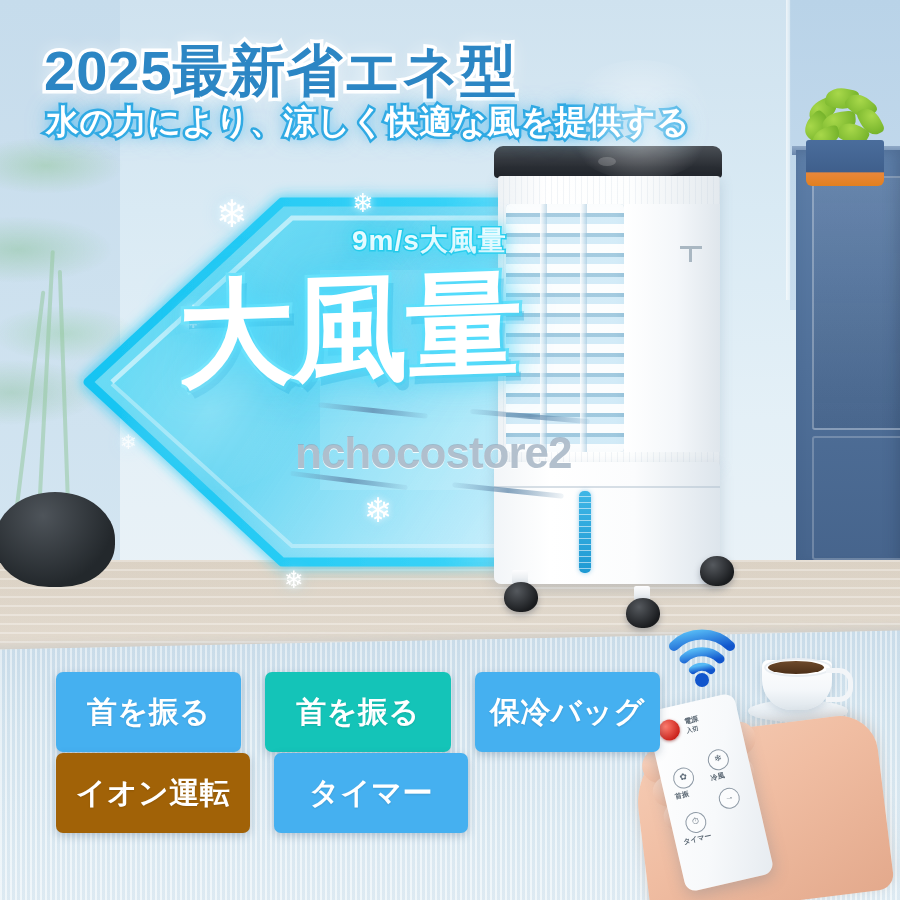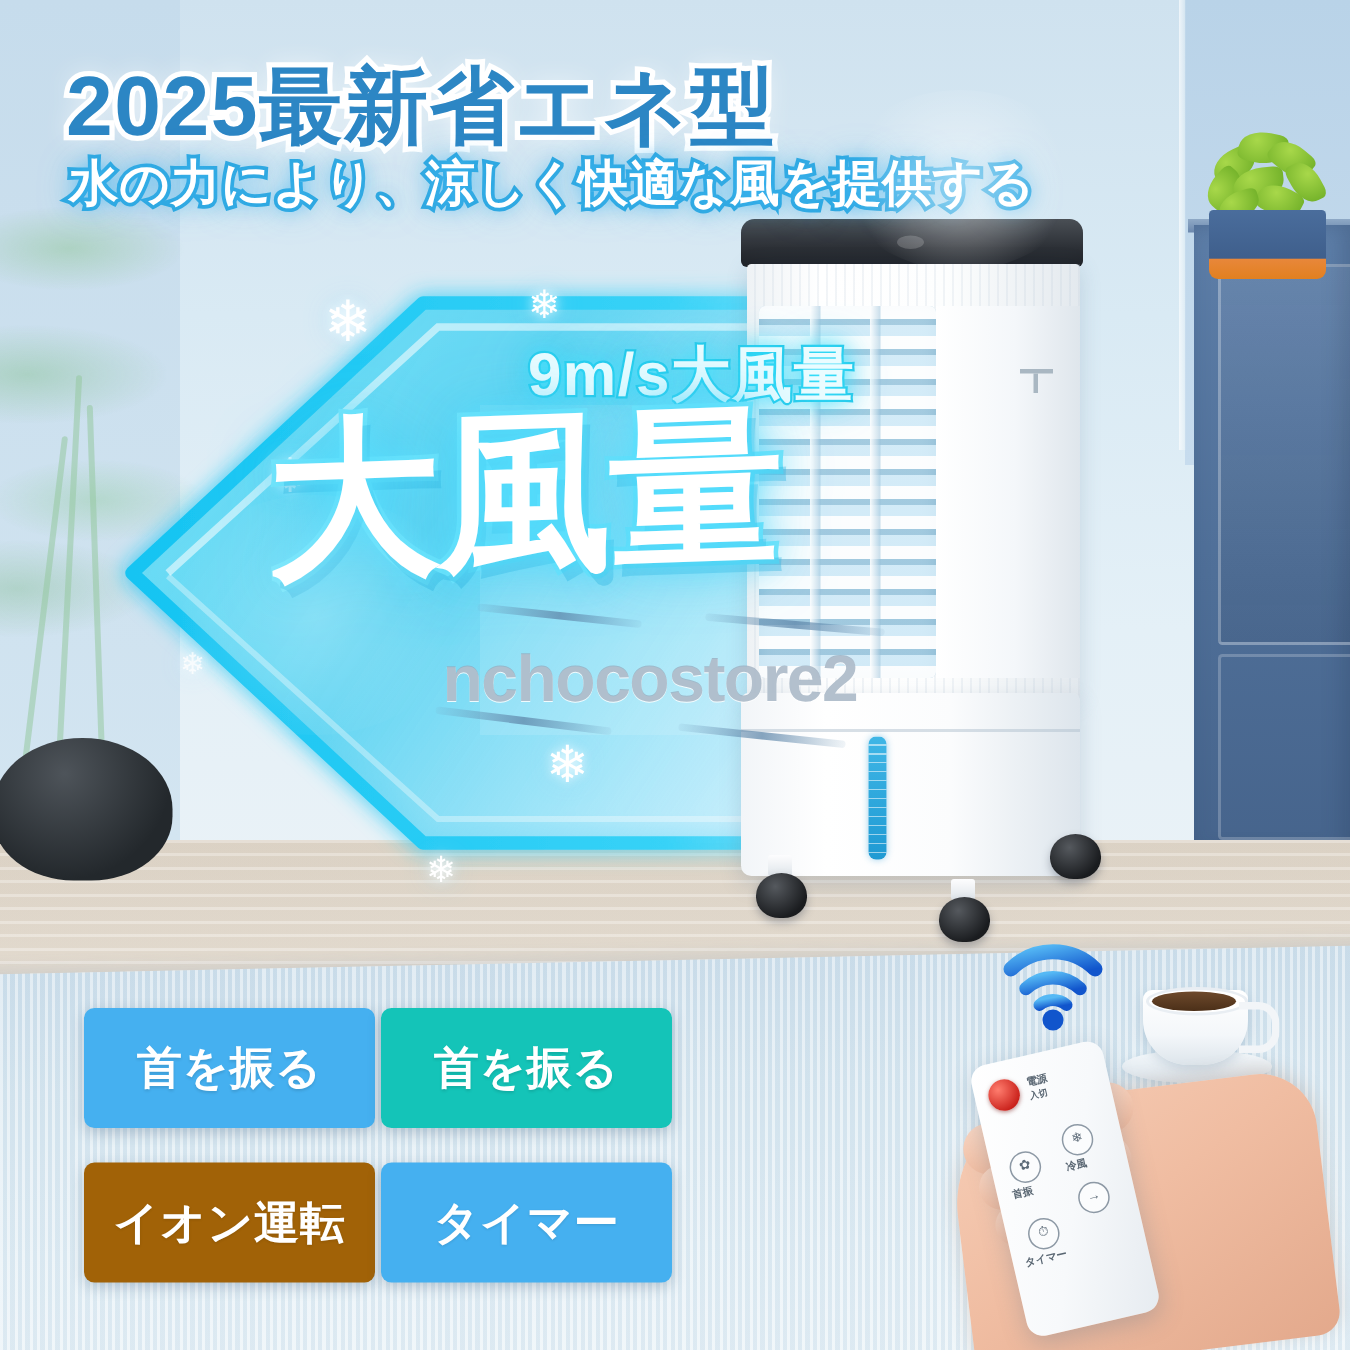--- a/index.html
+++ b/index.html
@@ -125,21 +125,21 @@
     font-size:33px;font-weight:bold;letter-spacing:.5px;
     color:#ffffff;
     -webkit-text-stroke:5px #2fa8e0;
     paint-order:stroke fill;
     text-shadow:0 0 12px rgba(60,180,240,.95),0 0 22px rgba(60,180,240,.6);
     white-space:nowrap;
   }
 
   .speed-text{
     position:absolute;left:352px;top:222px;
-    font-size:40px;font-weight:bold;letter-spacing:1px;
+    font-size:28px;font-weight:bold;letter-spacing:1px;
     color:#eafcff;
     -webkit-text-stroke:3px #27c8e8;
     paint-order:stroke fill;
     text-shadow:0 0 14px rgba(60,230,255,.95),0 0 26px rgba(40,200,240,.75);
     white-space:nowrap;
   }
   .big-wind{
     position:absolute;left:178px;top:252px;
     font-size:116px;font-weight:bold;letter-spacing:-2px;
     color:#ffffff;
@@ -275,21 +275,21 @@
   }
   .saucer{
     position:absolute;left:748px;top:700px;width:100px;height:22px;
     background:linear-gradient(180deg,#f4f8fb,#dbe4eb);
     border-radius:50%;
     box-shadow:0 2px 6px rgba(110,140,165,.22);
   }
 
   
   .features{position:absolute;left:56px;top:672px;width:604px;}
-  .frow{display:flex;gap:4px;margin-bottom:23px;}
+  .frow{display:flex;gap:24px;margin-bottom:1px;}
   .fbtn{
     width:194px;height:80px;border-radius:7px;
     display:flex;align-items:center;justify-content:center;
     font-size:30px;font-weight:bold;color:#ffffff;
     letter-spacing:.5px;
     box-shadow:0 3px 9px rgba(60,90,120,.28);
     text-shadow:0 1px 2px rgba(0,0,0,.12);
   }
   .c-blue{background:#45b0f0;}
   .c-teal{background:#14c4b8;}
@@ -451,20 +451,21 @@
     <div class="btn-round" style="left:52px;top:92px;">→</div>
 
     <div class="btn-round" style="left:14px;top:108px;">⏱</div>
     <span class="rlabel" style="left:8px;top:130px;">タイマー</span>
   </div>
 
   <div class="features">
     <div class="frow">
       <div class="fbtn c-blue">首を振る</div>
       <div class="fbtn c-teal">首を振る</div>
+      <div class="fbtn c-blue">保冷バッグ</div>
     </div>
     <div class="frow">
       <div class="fbtn c-green">イオン運転</div>
       <div class="fbtn c-blue">タイマー</div>
     </div>
   </div>
 
   <div class="glow" style="left:560px;top:60px;width:160px;height:120px;background:radial-gradient(circle,rgba(255,255,255,.5),transparent 70%);"></div>
   <div class="glow" style="left:110px;top:330px;width:200px;height:160px;background:radial-gradient(circle,rgba(255,255,255,.22),transparent 72%);"></div>
 

